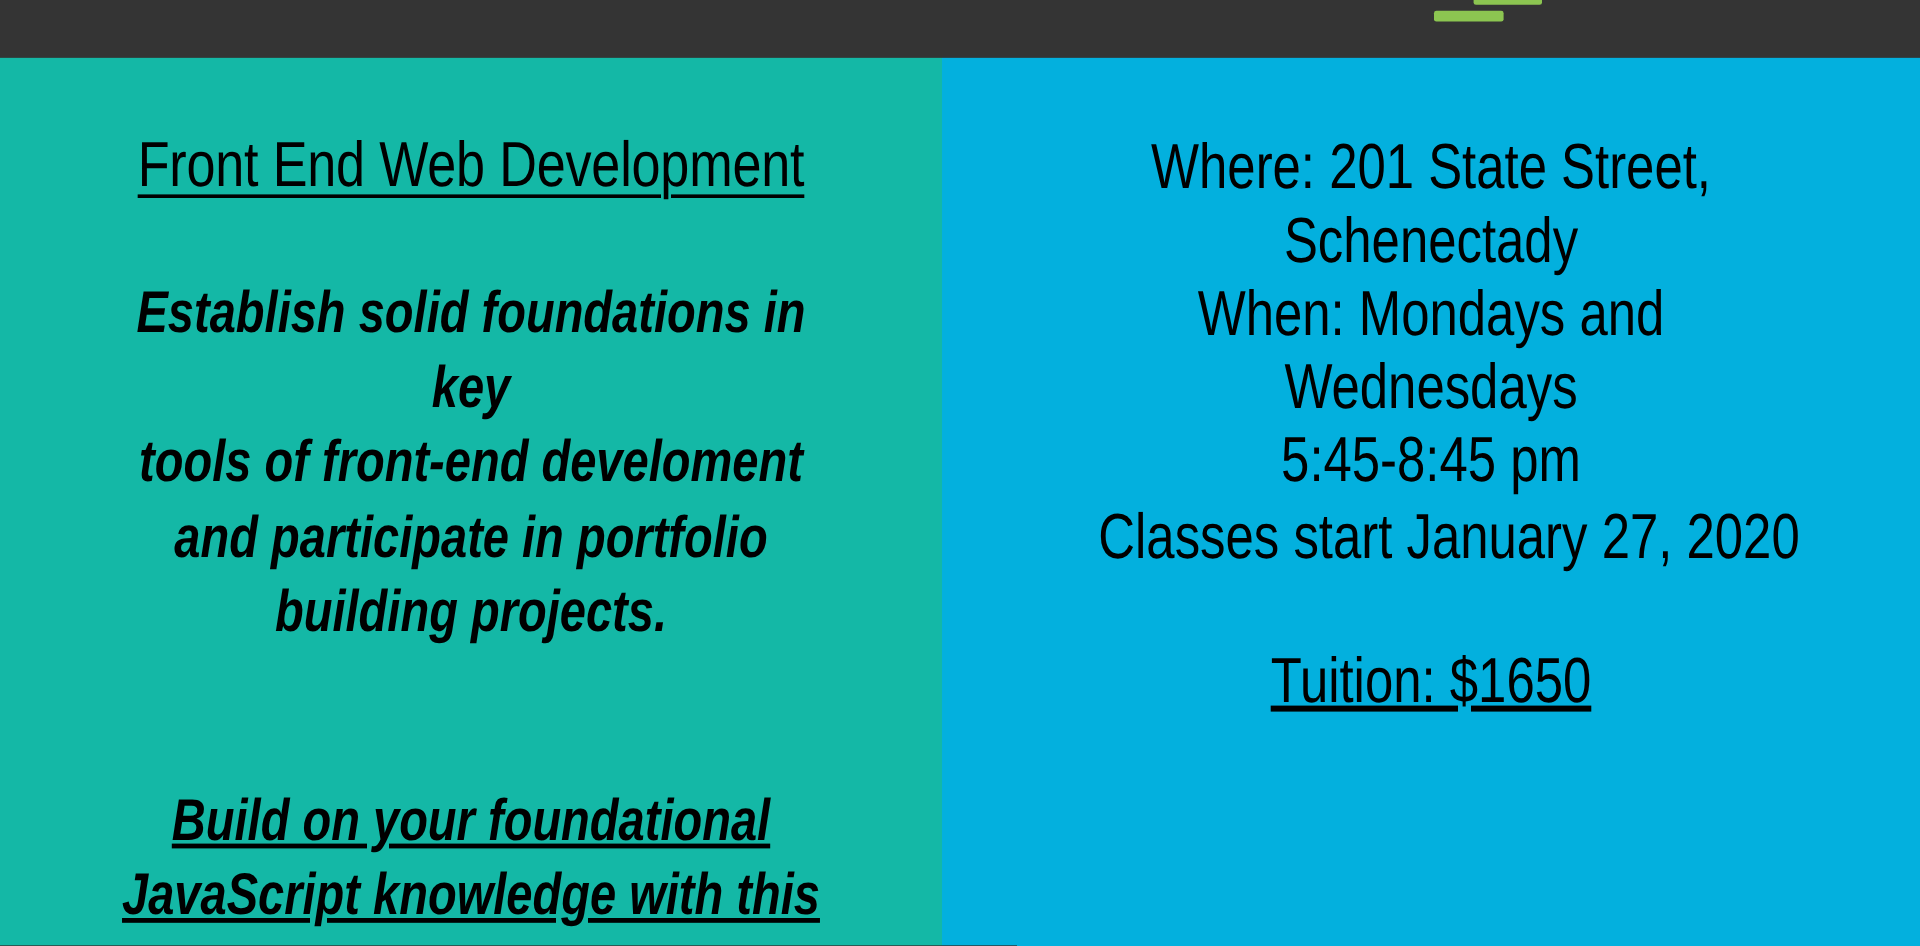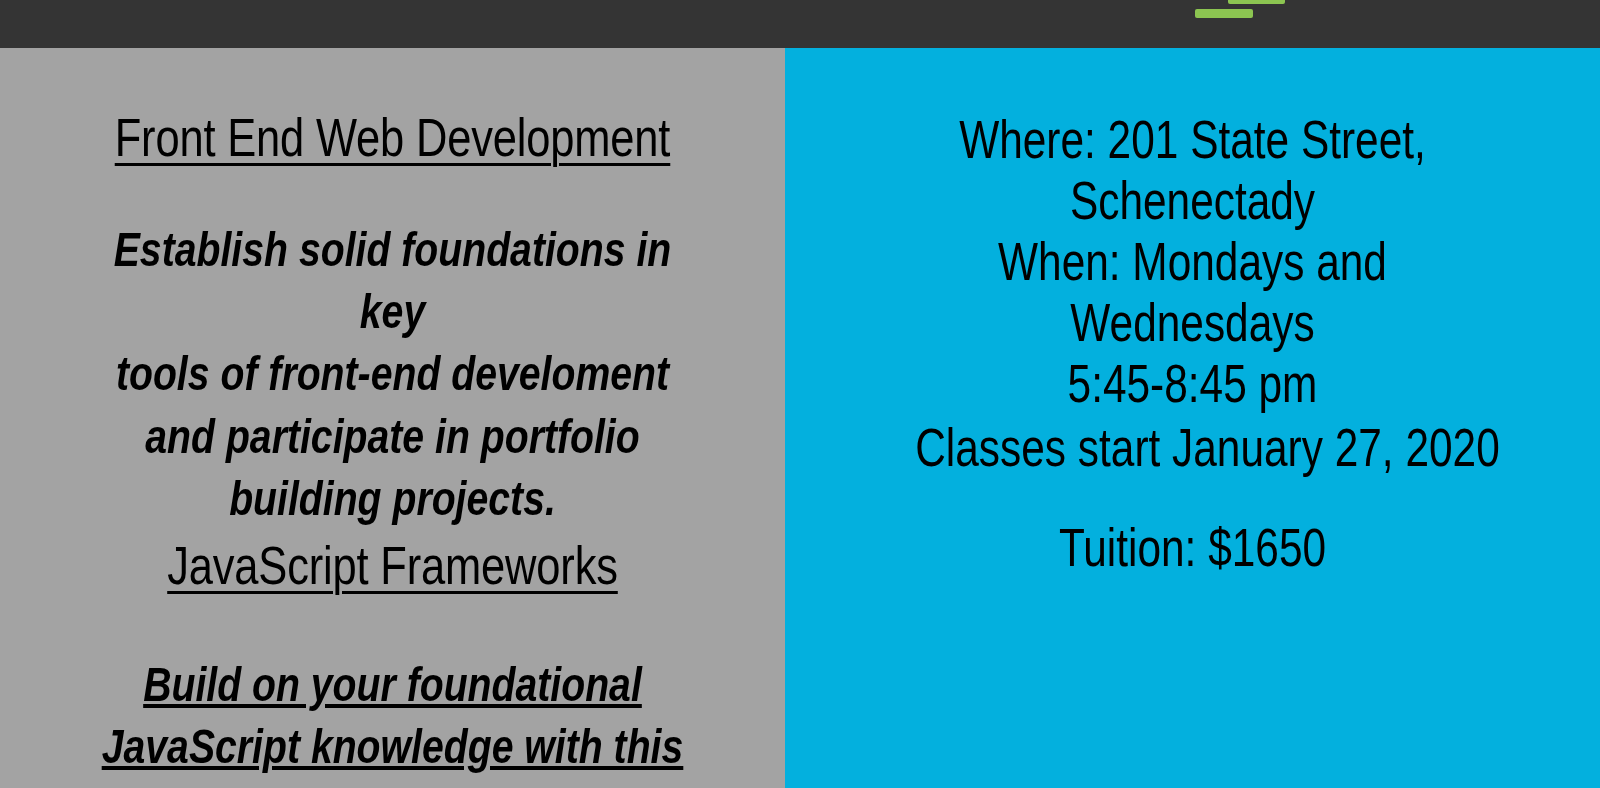--- a/index.html
+++ b/index.html
@@ -39,21 +39,21 @@
 
   
   #panels {
     position:absolute;
     left:0; top:48px;
     width:1600px; height:740px;
     display:flex;
   }
   #panel-green {
     width:785px; height:740px;
-    background:#a3a3a3;
+    background:#14b8a6;
     position:relative;
   }
   #panel-blue {
     width:815px; height:740px;
     background:#03B0DE;
     position:relative;
     padding-left:20px;
   }
 
   .panel-inner {
@@ -97,28 +97,28 @@
     font-weight:400;
     font-size:53px;
     line-height:1.15;
     transform:scaleX(0.80);
     transform-origin:center;
     display:block;
   }
 
   
   #g-title      { position:absolute; left:0; top:62px;  width:100%; }
-  #g-desc       { position:absolute; left:0; top:170px; width:100%; }
+  #g-desc       { position:absolute; left:0; top:182px; width:100%; }
   #g-title2     { position:absolute; left:0; top:490px; width:100%; }
   #g-desc2      { position:absolute; left:0; top:605px; width:100%;text-decoration:underline; }
 
   
   #b-where      { position:absolute; left:0; top:62px;  width:100%; }
   #b-start      { position:absolute; left:15px; top:370px; width:100%; }
-  #b-tuition    { position:absolute; left:0; top:470px; width:100%; }
+  #b-tuition    { position:absolute; left:0; top:490px; width:100%;text-decoration:underline; }
   #b-assist     { position:absolute; left:0; top:552px; width:100%; }
 
   .line { display:block; white-space:nowrap; }
   .wrapline { display:block; }
 </style>
 </head>
 <body>
 
 <div id="slide">
 
@@ -137,23 +137,20 @@
         <span class="heading line"><u>Front End Web Development</u></span>
       </div>
 
       <div class="panel-inner" id="g-desc">
         <span class="body-italic wrapline">Establish solid foundations in key</span>
         <span class="body-italic wrapline">tools of front-end develoment</span>
         <span class="body-italic wrapline">and participate in portfolio</span>
         <span class="body-italic wrapline">building projects.</span>
       </div>
 
-      <div class="panel-inner" id="g-title2">
-        <span class="heading line"><u>JavaScript Frameworks</u></span>
-      </div>
 
       <div class="panel-inner" id="g-desc2">
         <span class="body-italic wrapline">Build on your foundational</span>
         <span class="body-italic wrapline">JavaScript knowledge with this</span>
       </div>
 
     </div>
 
     <div id="panel-blue">
 

